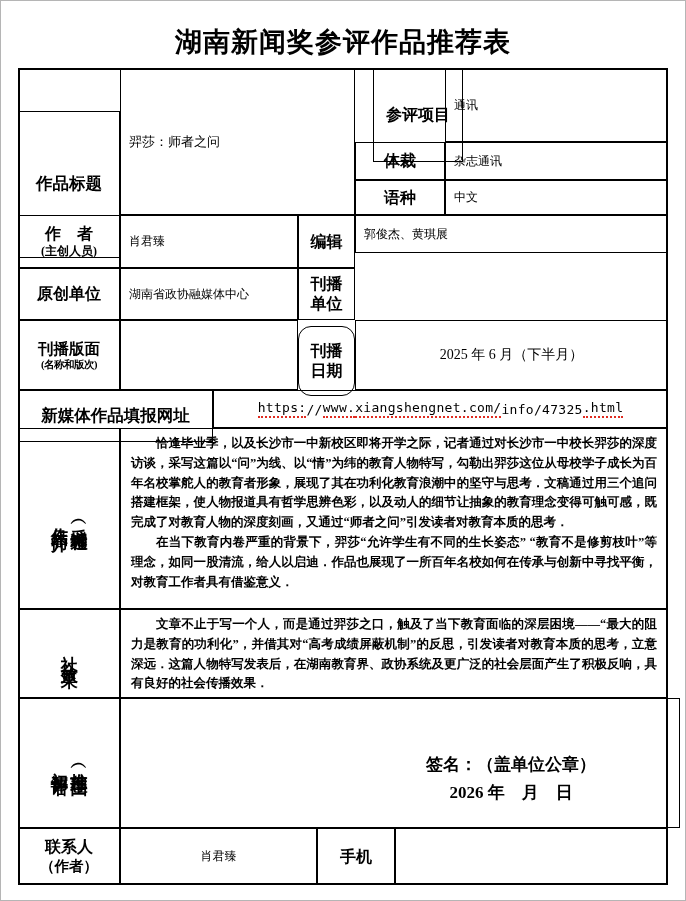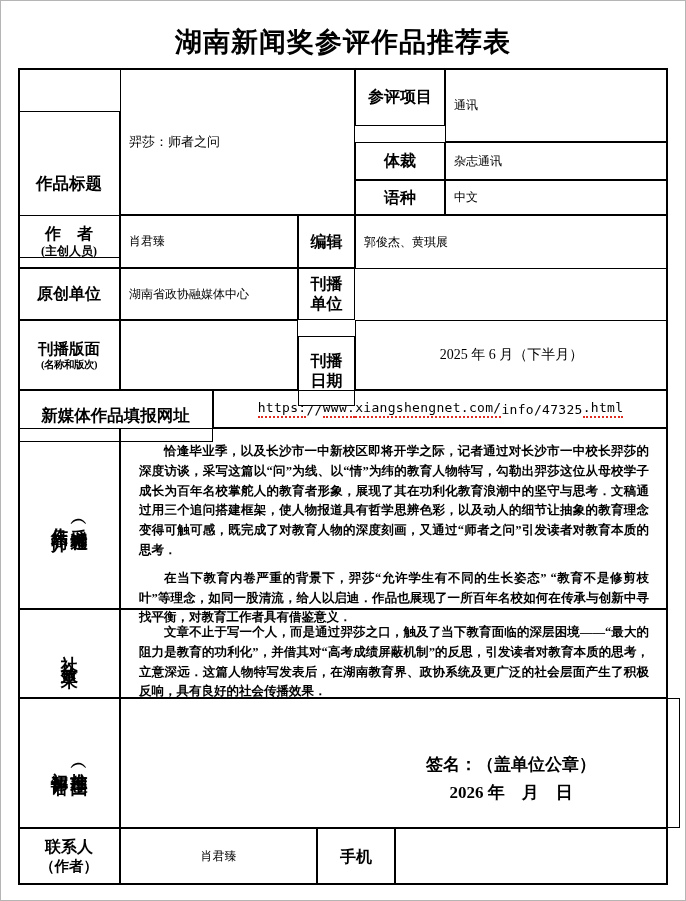--- a/index.html
+++ b/index.html
@@ -22,67 +22,67 @@
   }
   .sublbl{font-size:12px;font-weight:bold;}
   .sublbl-sm{font-size:10.5px;font-weight:bold;letter-spacing:-0.5px;}
   .val{display:flex;align-items:center;padding:0 8px;font-size:13px;}
   .val-center{justify-content:center;padding:6px;}
   .val-sm{font-size:12px;}
   .vwrap{display:flex;flex-direction:row;align-items:center;justify-content:center;font-weight:bold;}
   .vcol{writing-mode:vertical-rl;text-orientation:mixed;font-size:17px;letter-spacing:2px;line-height:1.15;}
   .vcol-wide{letter-spacing:6px;}
   .para-cell{padding:5px 10px 0 10px;}
-  .para-cell p{margin:8px;text-indent:2em;font-size:12.5px;line-height:19.8px;text-align:justify;font-weight:600;}
+  .para-cell p{margin:0;text-indent:2em;font-size:12.5px;line-height:19.8px;text-align:justify;font-weight:600;}
   .url-cell{display:flex;align-items:center;justify-content:center;
     font-family:"DejaVu Sans Mono","Liberation Mono",monospace;font-size:13px;letter-spacing:0.3px;}
   .seg-marked{border-bottom:2px dotted #e02b20;padding-bottom:1px;}
   .sign-block{position:absolute;left:250px;top:52px;width:280px;text-align:center;
     font-weight:bold;font-size:17px;line-height:28px;}
   .date-val{font-size:14px;}
 </style>
 </head>
 <body>
 
 <div class="page-frame"></div>
 
 <div class="doc-title">湖南新闻奖参评作品推荐表</div>
 
 <div class="tbl">
 
   <div class="cell lbl" style="left:0;top:0;width:102px;height:147px;font-size:16.5px;margin-top:43px;">作品标题</div>
   <div class="cell val" style="left:102px;top:0;width:235px;height:147px;">羿莎：师者之问</div>
 
-  <div class="cell lbl" style="left:337px;top:0;width:90px;height:58px;">参评项目</div>
+  <div class="cell lbl" style="left:355px;top:0;width:90px;height:94px;">参评项目</div>
   <div class="cell val val-sm" style="left:427px;top:0;width:223px;height:74px;">通讯</div>
 
   <div class="cell lbl" style="left:337px;top:74px;width:90px;height:38px;">体裁</div>
   <div class="cell val val-sm" style="left:427px;top:74px;width:223px;height:38px;">杂志通讯</div>
 
   <div class="cell lbl" style="left:337px;top:112px;width:90px;height:35px;">语种</div>
   <div class="cell val val-sm" style="left:427px;top:112px;width:223px;height:35px;">中文</div>
 
   <div class="cell lbl" style="left:0;top:147px;width:102px;height:53px;">
     <span>作　者</span>
     <span class="sublbl">(主创人员)</span>
   </div>
   <div class="cell val val-sm" style="left:102px;top:147px;width:178px;height:53px;">肖君臻</div>
   <div class="cell lbl" style="left:280px;top:147px;width:57px;height:53px;">编辑</div>
-  <div class="cell val val-sm" style="left:337px;top:147px;width:313px;height:54px;font-family:Liberation Mono, monospace;">郭俊杰、黄琪展</div>
+  <div class="cell val val-sm" style="left:337px;top:147px;width:313px;height:38px;font-family:Liberation Mono, monospace;">郭俊杰、黄琪展</div>
 
   <div class="cell lbl" style="left:0;top:200px;width:102px;height:52px;">原创单位</div>
   <div class="cell val val-sm" style="left:102px;top:200px;width:178px;height:52px;">湖南省政协融媒体中心</div>
   <div class="cell lbl" style="left:280px;top:200px;width:57px;height:52px;padding:0 6px;">刊播单位</div>
 
   <div class="cell lbl" style="left:0;top:252px;width:102px;height:70px;">
     <span style="font-size:15.5px;">刊播版面</span>
     <span class="sublbl-sm">(名称和版次)</span>
   </div>
   <div class="cell val" style="left:102px;top:252px;width:178px;height:70px;"></div>
-  <div class="cell lbl" style="left:280px;top:268px;width:57px;height:70px;padding:0 6px;">刊播日期</div>
+  <div class="cell lbl" style="left:280px;top:258px;width:57px;height:70px;padding:0 6px;border-radius:13px;">刊播日期</div>
   <div class="cell val val-center date-val" style="left:337px;top:252px;width:313px;height:70px;">2025 年 6 月（下半月）</div>
 
   <div class="cell lbl" style="left:0;top:322px;width:195px;height:52px;font-size:16.5px;">新媒体作品填报网址</div>
   <div class="cell url-cell" style="left:195px;top:322px;width:455px;height:38px;">
       <span class="seg-marked">https:</span>
       <span>//</span>
       <span class="seg-marked">www.</span>
       <span class="seg-marked">xiangshengnet.com/</span>
       <span>info/47325</span>
       <span class="seg-marked">.html</span>

